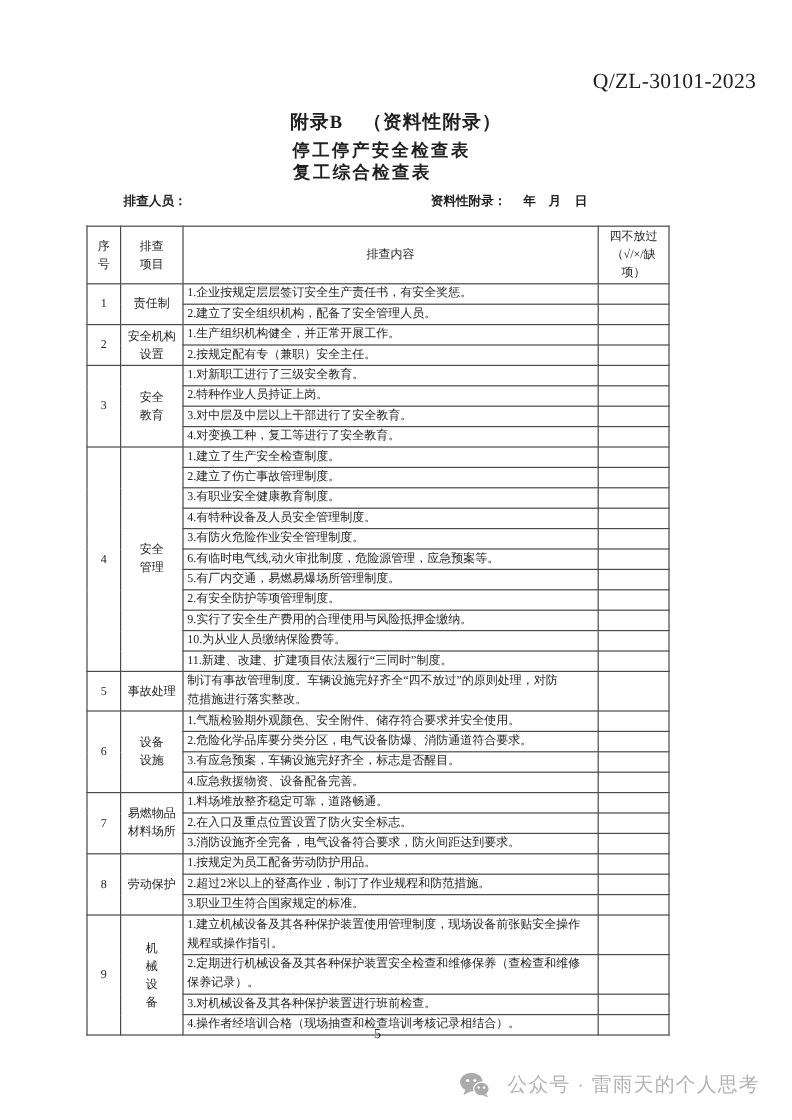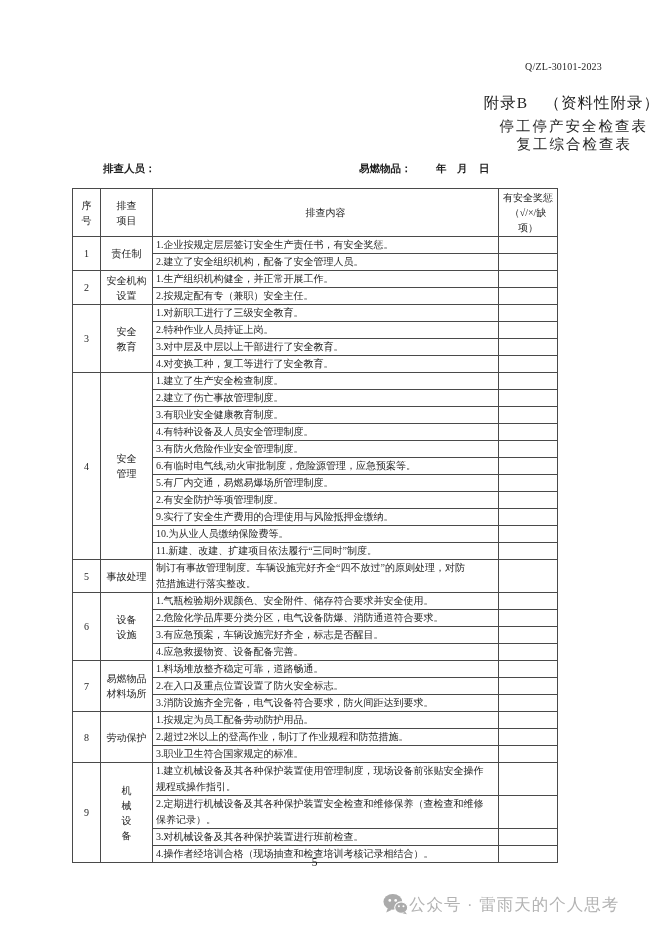--- a/index.html
+++ b/index.html
@@ -5,24 +5,24 @@
   * { margin:0; padding:0; box-sizing:border-box; }
   html,body { background:#ffffff; }
   body {
     width:660px; height:933px; position:relative;
     font-family:"Liberation Serif","DejaVu Serif",serif;
     color:#1f1f1f;
   }
   .page { position:absolute; inset:0; background:#fff; overflow:hidden; }
 
   .doc-number {
-    position:absolute; top:60px; right:58px;
-    font-size:10px; line-height:14px; letter-spacing:0.2px;
-  }
-  .title-line { position:absolute; left:0; width:660px; text-align:right; font-weight:normal; white-space:pre; }
+    position:absolute; top:60px; right:30px;
+    font-size:18px; line-height:14px; letter-spacing:0.2px;
+  }
+  .title-line { position:absolute; left:0; width:660px; text-align:center; font-weight:bold; white-space:pre; }
   .appendix-title { top:94px;  font-size:15.5px; line-height:17px; letter-spacing:1px; }
   .main-title     { top:118px; font-size:14.5px; line-height:16px; letter-spacing:2px; transform:translateX(-12px); }
   .sub-title      { top:136px; font-size:14.5px; line-height:16px; letter-spacing:2px; transform:translateX(-28px); }
 
   .info-row { position:absolute; top:161px; left:0; width:640px; height:16px; font-size:10.5px; font-weight:bold; }
   .info-row span { position:absolute; top:0; line-height:16px; }
   .inspector-label { left:103px; }
   .date-label      { left:359px; }
   .date-year       { left:436px; }
   .date-month      { left:457px; }
@@ -44,60 +44,60 @@
   td.col-content { text-align:left; padding:0 3px; line-height:16px; }
   td.col-result { }
 
   .page-number {
     position:absolute; top:856px; left:72px; width:485px;
     text-align:center; font-size:11.5px;
   }
 
   .watermark {
     position:absolute; top:892px; left:383px;
-    display:flex; align-items:center; gap:1px;
+    display:flex; align-items:center; gap:15px;
     font-family:"Liberation Sans","DejaVu Sans",sans-serif;
     color:#b3b3b3; font-size:16.5px; line-height:24px; letter-spacing:1px;
   }
   .watermark .wm-icon { flex:0 0 auto; display:block; }
 </style>
 </head>
 <body>
 
 <div class="page">
 
   <div class="doc-number">Q/ZL-30101-2023</div>
 
   <div class="title-line appendix-title">附录B　（资料性附录）</div>
   <div class="title-line main-title">停工停产安全检查表</div>
   <div class="title-line sub-title">复工综合检查表</div>
 
   <div class="info-row">
     <span class="inspector-label">排查人员：</span>
-    <span class="date-label">易燃物品：</span>
+    <span class="date-label">资料性附录：</span>
     <span class="date-year">年</span>
     <span class="date-month">月</span>
     <span class="date-day">日</span>
   </div>
 
   <table class="doc-table">
     <colgroup>
       <col style="width:28px">
         <col style="width:52px">
         <col style="width:346px">
         <col style="width:59px">
     </colgroup>
     <thead>
       <tr>
         <th class="col-no">序
 号</th>
         <th class="col-item">排查
 项目</th>
         <th class="col-content">排查内容</th>
-        <th class="col-result">有安全奖惩
+        <th class="col-result">四不放过
 （√/×/缺
 项）</th>
       </tr>
     </thead>
     <tbody>
         <tr>
           <td class="col-no" rowspan="2">1</td>
           <td class="col-item" rowspan="2">责任制</td>
           <td class="col-content">1.企业按规定层层签订安全生产责任书，有安全奖惩。</td>
           <td class="col-result"></td>

